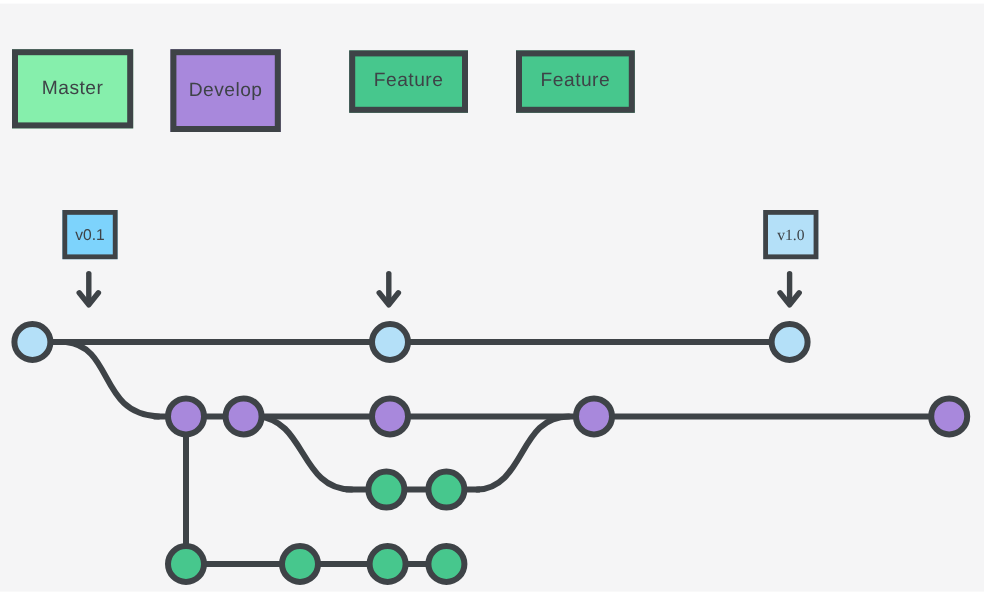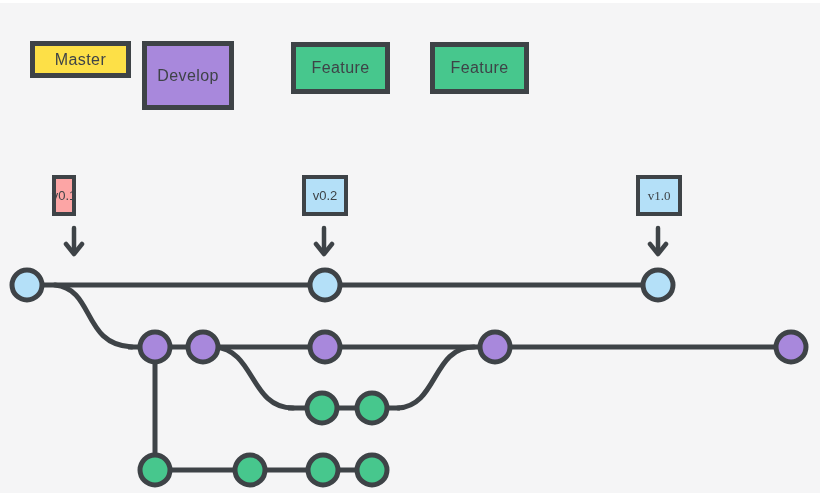--- a/index.html
+++ b/index.html
@@ -34,38 +34,35 @@
     color: #3e4347;
   }
   svg.graph { position: absolute; left: 0; top: 0; }
 </style>
 </head>
 <body>
 
 <div class="canvas">
   <div class="edge-strip top"></div>
 
-  <div class="legend-box" style="left: 10px; top: 41px; width: 101px; height: 37px; background: #fde047; margin-left: 20px;">
+  <div class="legend-box" style="left: 10px; top: 41px; width: 101px; height: 66px; background: #86efac;">
     <span>Master</span>
   </div>
   <div class="legend-box" style="left: 142px; top: 41px; width: 92px; height: 69px; background: rgb(168, 136, 220);">
     <span>Develop</span>
   </div>
   <div class="legend-box" style="left: 291px; top: 42px; width: 99px; height: 52px; background: rgb(71, 199, 141);">
     <span>Feature</span>
   </div>
   <div class="legend-box" style="left: 430px; top: 42px; width: 99px; height: 52px; background: rgb(71, 199, 141);">
     <span>Feature</span>
   </div>
 
-  <div class="tag-box" style="left: 52px; top: 175px; width: 24px; height: 41px; background: #fca5a5;">
+  <div class="tag-box" style="left: 52px; top: 175px; width: 46px; height: 41px; background: #7dd3fc;">
     <span>v0.1</span>
-  </div>
-  <div class="tag-box" style="left: 302px; top: 175px; width: 46px; height: 41px; background: rgb(180, 224, 248);">
-    <span>v0.2</span>
   </div>
   <div class="tag-box" style="left: 636px; top: 175px; width: 46px; height: 41px; background: rgb(180, 224, 248); font-family: Liberation Serif, serif;">
     <span>v1.0</span>
   </div>
 
   <svg class="graph" width="820" height="500" viewBox="0 0 820 500">
       <path d="M 55 285 C 95 289 82 345 132 347" fill="none" stroke="#3e4347" stroke-width="5" stroke-linecap="round"></path>
       <path d="M 215 347 C 255 350 250 408 293 408" fill="none" stroke="#3e4347" stroke-width="5" stroke-linecap="round"></path>
       <path d="M 398 408 C 438 406 432 347 474 347" fill="none" stroke="#3e4347" stroke-width="5" stroke-linecap="round"></path>
       <path d="M 155 347 L 155 470" fill="none" stroke="#3e4347" stroke-width="5" stroke-linecap="round"></path>

